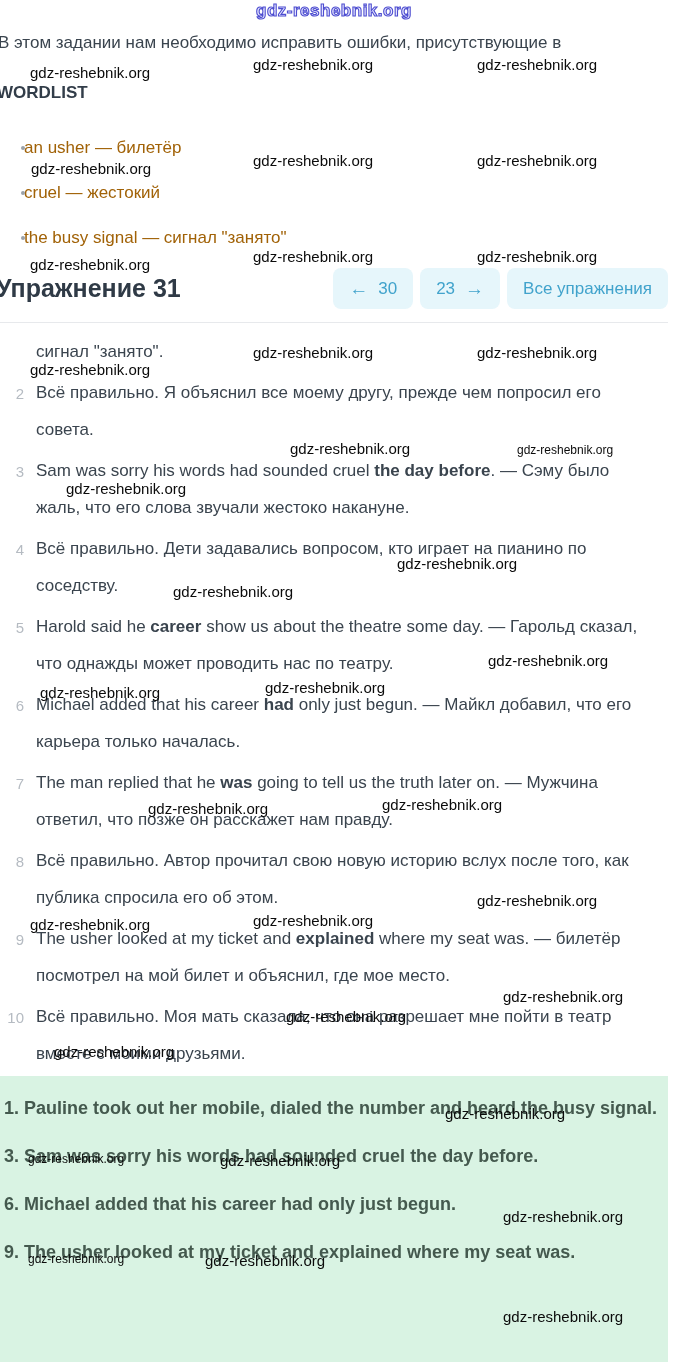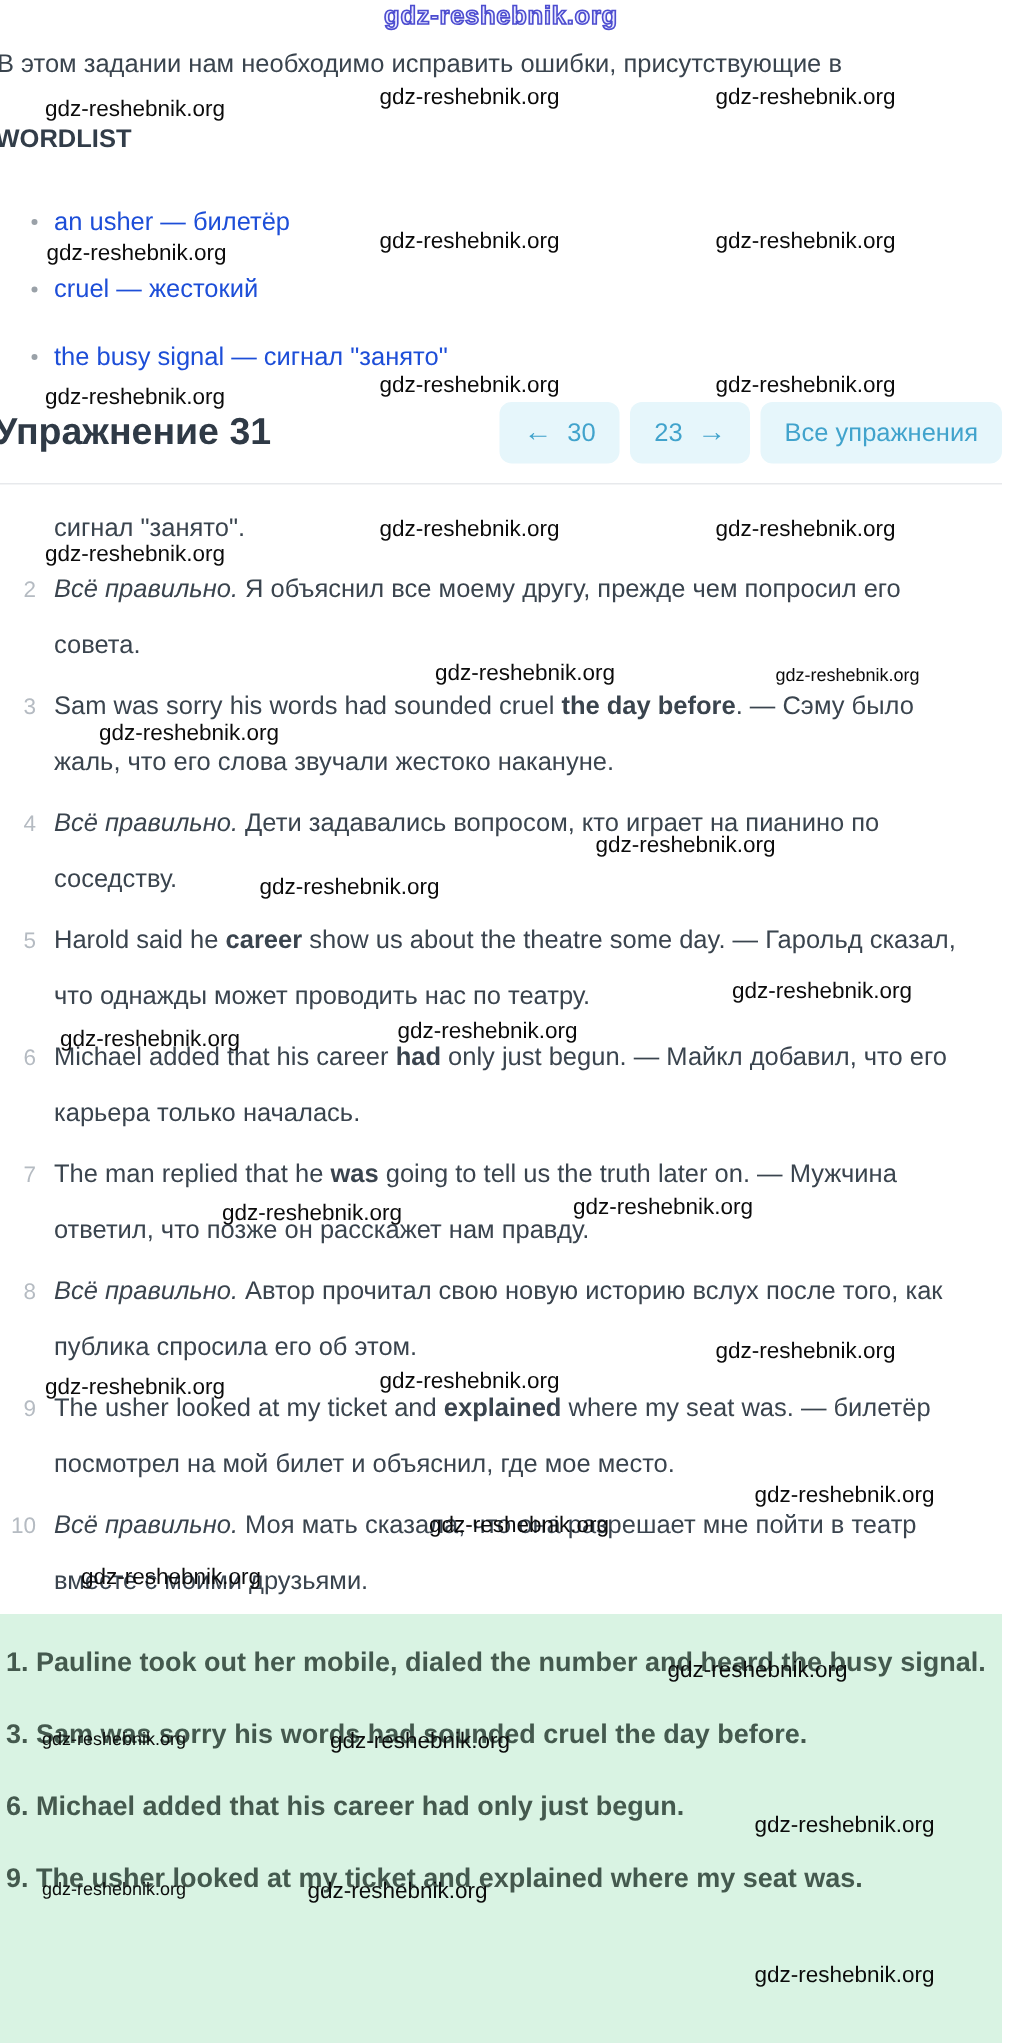--- a/index.html
+++ b/index.html
@@ -10,21 +10,21 @@
   }
   
   .wm-top {
     position: absolute; top: 1px; left: 50%; transform: translateX(-50%);
     font-size: 17px; font-weight: 700; letter-spacing: .5px;
     color: #e9e9ff; -webkit-text-stroke: 1.1px #4d4dd0; z-index: 5;
   }
   .intro { margin: 33px 0 0 -2px; font-size: 17px; color: #3a444e; white-space: nowrap; }
   .wordlist-title { margin: 30px 0 0 -3px; font-size: 17px; font-weight: 700; color: #323d49; }
   .words { list-style: none; margin: 22px 0 0 0; padding: 0; }
-  .words li { position: relative; padding-left: 36px; line-height: 45px; font-size: 17px; color: #1d4ed8; }
+  .words li { position: relative; padding-left: 24px; line-height: 45px; font-size: 17px; color: #a16207; }
   .words li::before {
     content: ""; position: absolute; left: 21px; top: 21px;
     width: 4px; height: 4px; border-radius: 50%; background: #9aa1a8;
   }
   .ex-header { display: flex; align-items: center; margin-top: 8px; }
   .ex-title { margin: 0 0 0 -4px; font-size: 25px; font-weight: 700; color: #2f3a46; white-space: nowrap; }
   .nav { margin-left: auto; display: flex; gap: 7px; }
   .nav-btn {
     display: flex; align-items: center; gap: 10px; border: 0; cursor: pointer;
     background: #e6f6fb; color: #41a3cc; font-family: inherit; font-size: 17px;
@@ -35,21 +35,21 @@
   .answers { margin: 10px 0 0 0; padding: 0; }
   .answer {
     position: relative; padding: 0 22px 0 36px; font-size: 17px;
     line-height: 37px; color: #3a444e; margin-bottom: 4px;
   }
   .answer .num {
     position: absolute; left: 0; top: 1px; width: 24px; text-align: right;
     color: #b5bbc2; font-size: 15px;
   }
   .answer .b { font-weight: 700; }
-  .answer .i { font-style: italic; }
+  .answer .i { }
   .correct { flex: 1; background: #d9f3e3; padding: 8px 0 0 4px; }
   .correct p {
     margin: 0; font-size: 18px; line-height: 48px; font-weight: 700;
     color: #44594e; white-space: nowrap;
   }
   .wm { position: absolute; color: #0b0b0b; font-weight: 500; white-space: nowrap; z-index: 4; }
 </style>
 </head>
 <body>
 

